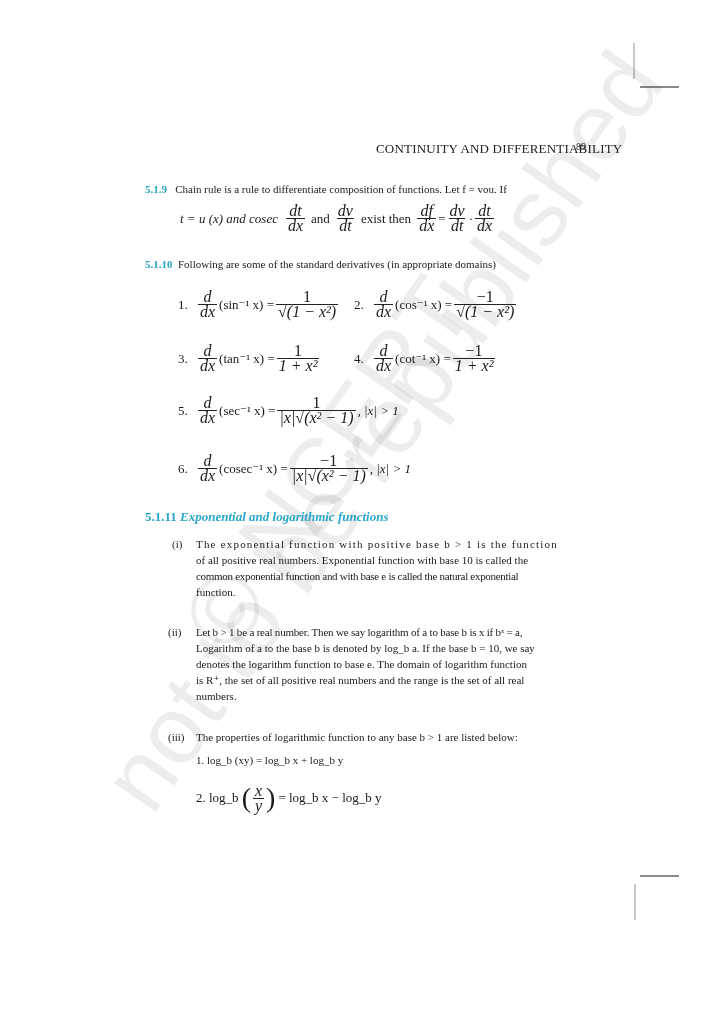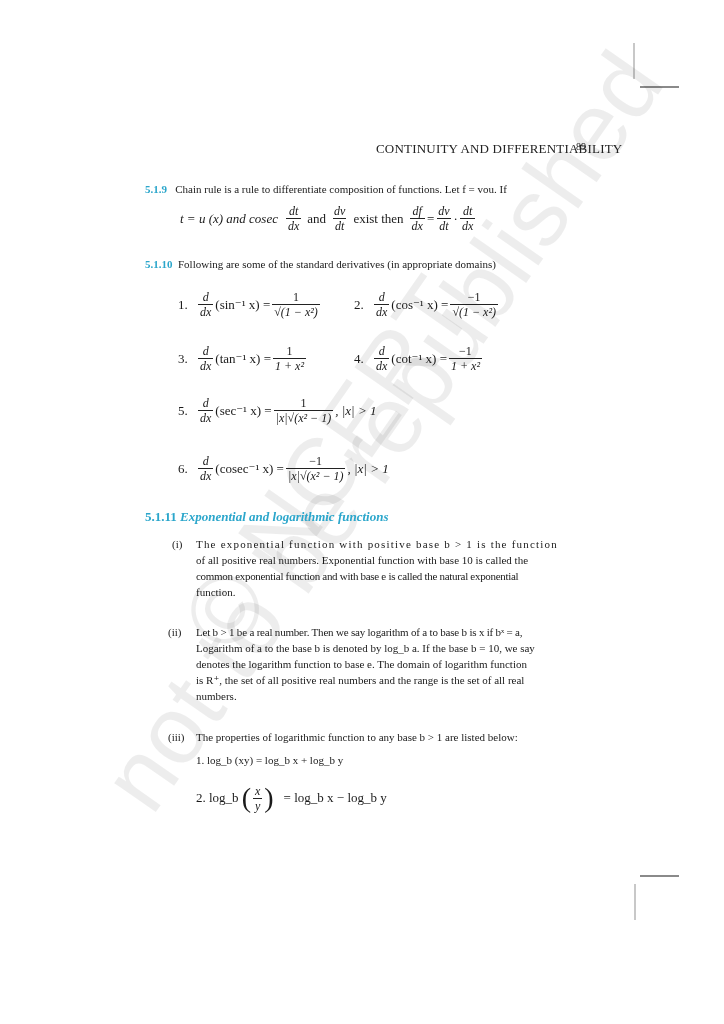--- a/index.html
+++ b/index.html
@@ -8,21 +8,21 @@
   .abs { position: absolute; }
   .crop-v { position: absolute; width: 2px; background: #c8c8c8; }
   .crop-h { position: absolute; height: 2px; background: #8a8a8a; }
   .running-head { left: 376px; top: 141px; font-size: 13px; letter-spacing: 0.2px; color: #222; }
   .page-num { left: 576px; top: 141px; font-size: 10px; color: #222; }
   .sec-num { color: #2ba6cb; font-weight: bold; }
   .sec-title-it { color: #2ba6cb; font-weight: bold; font-style: italic; }
   .body-text { font-size: 11px; line-height: 16px; }
   .it { font-style: italic; }
   .frac { display: inline-flex; flex-direction: column; align-items: center;
-          vertical-align: middle; margin: 0 2px; font-size: 12px; line-height: 14px; }
+          vertical-align: middle; margin: 0 2px; font-size: 16px; line-height: 14px; }
   .frac .num { padding: 0 2px; }
   .frac .den { border-top: 1px solid #222; padding: 0 2px; }
   .eq { font-size: 13px; display: flex; align-items: center; }
   .eq .lbl { width: 18px; }
   .watermark { position: absolute; color: rgba(0,0,0,0.07); font-family: "Liberation Sans", "DejaVu Sans", sans-serif;
                font-size: 96px; transform-origin: left bottom; transform: rotate(-55deg); white-space: nowrap;
                pointer-events: none; }
   .para { text-align: justify; }
   .item { position: absolute; left: 172px; width: 428px; }
   .item .marker { position: absolute; left: 0; top: 0; }
@@ -192,14 +192,14 @@
 </div>
 <div class="abs eq" style="left:196px; top:782px;">
   <span>2.</span>&nbsp;
   <span>log_b</span>
   <span style="font-size:28px; font-weight:lighter; margin-left:3px;">(</span>
   <span class="frac it">
       <span class="num">x</span>
       <span class="den">y</span>
     </span>
   <span style="font-size:28px; font-weight:lighter;">)</span>
-  <span style="margin-left:10px;">= log_b x − log_b y</span>
+  <span style="margin-left:3px;">= log_b x − log_b y</span>
 </div>
 
 </body></html>

